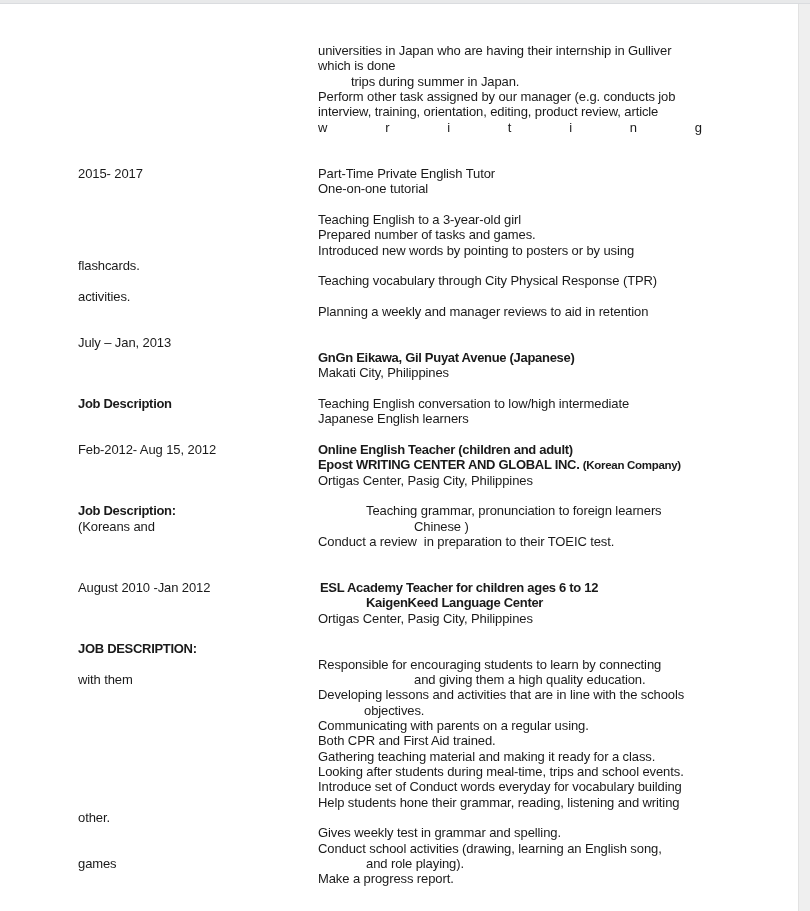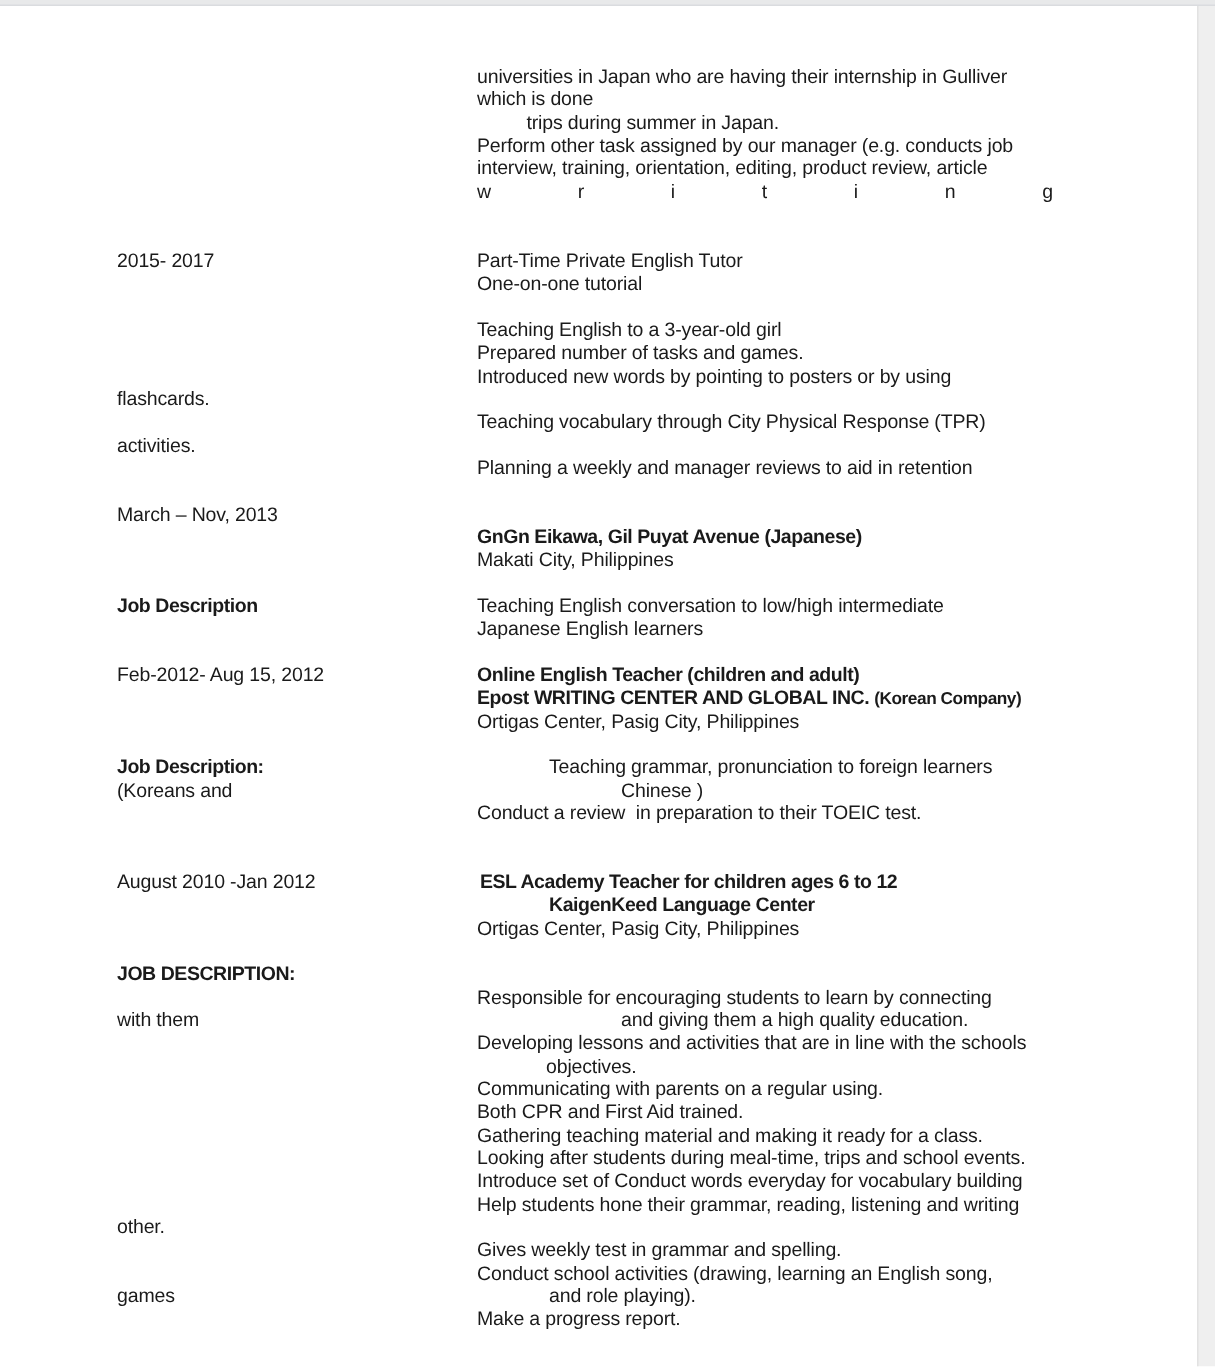--- a/index.html
+++ b/index.html
@@ -43,21 +43,21 @@
   <div class="ln" style="left:318px;top:162px">Part-Time Private English Tutor</div>
   <div class="ln" style="left:318px;top:177px">One-on-one tutorial</div>
   <div class="ln" style="left:318px;top:208px">Teaching English to a 3-year-old girl</div>
   <div class="ln" style="left:318px;top:223px">Prepared number of tasks and games.</div>
   <div class="ln" style="left:318px;top:239px">Introduced new words by pointing to posters or by using</div>
   <div class="ln" style="left:78px;top:254px">flashcards.</div>
   <div class="ln" style="left:318px;top:269px">Teaching vocabulary through City Physical Response (TPR)</div>
   <div class="ln" style="left:78px;top:285px">activities.</div>
   <div class="ln" style="left:318px;top:300px">Planning a weekly and manager reviews to aid in retention</div>
 
-  <div class="ln" style="left:78px;top:331px">March – Nov, 2013</div>
+  <div class="ln" style="left:78px;top:331px">July – Jan, 2013</div>
   <div class="ln b" style="left:318px;top:346px">GnGn Eikawa, Gil Puyat Avenue (Japanese)</div>
   <div class="ln" style="left:318px;top:361px">Makati City, Philippines</div>
   <div class="ln b" style="left:78px;top:392px">Job Description</div>
   <div class="ln" style="left:318px;top:392px">Teaching English conversation to low/high intermediate</div>
   <div class="ln" style="left:318px;top:407px">Japanese English learners</div>
 
   <div class="ln" style="left:78px;top:438px">Feb-2012- Aug 15, 2012</div>
   <div class="ln b" style="left:318px;top:438px">Online English Teacher (children and adult)</div>
   <div class="ln b" style="left:318px;top:453px"><span>Epost WRITING CENTER AND GLOBAL INC.</span> <span class="sm">(Korean Company)</span></div>
   <div class="ln" style="left:318px;top:469px">Ortigas Center, Pasig City, Philippines</div>

